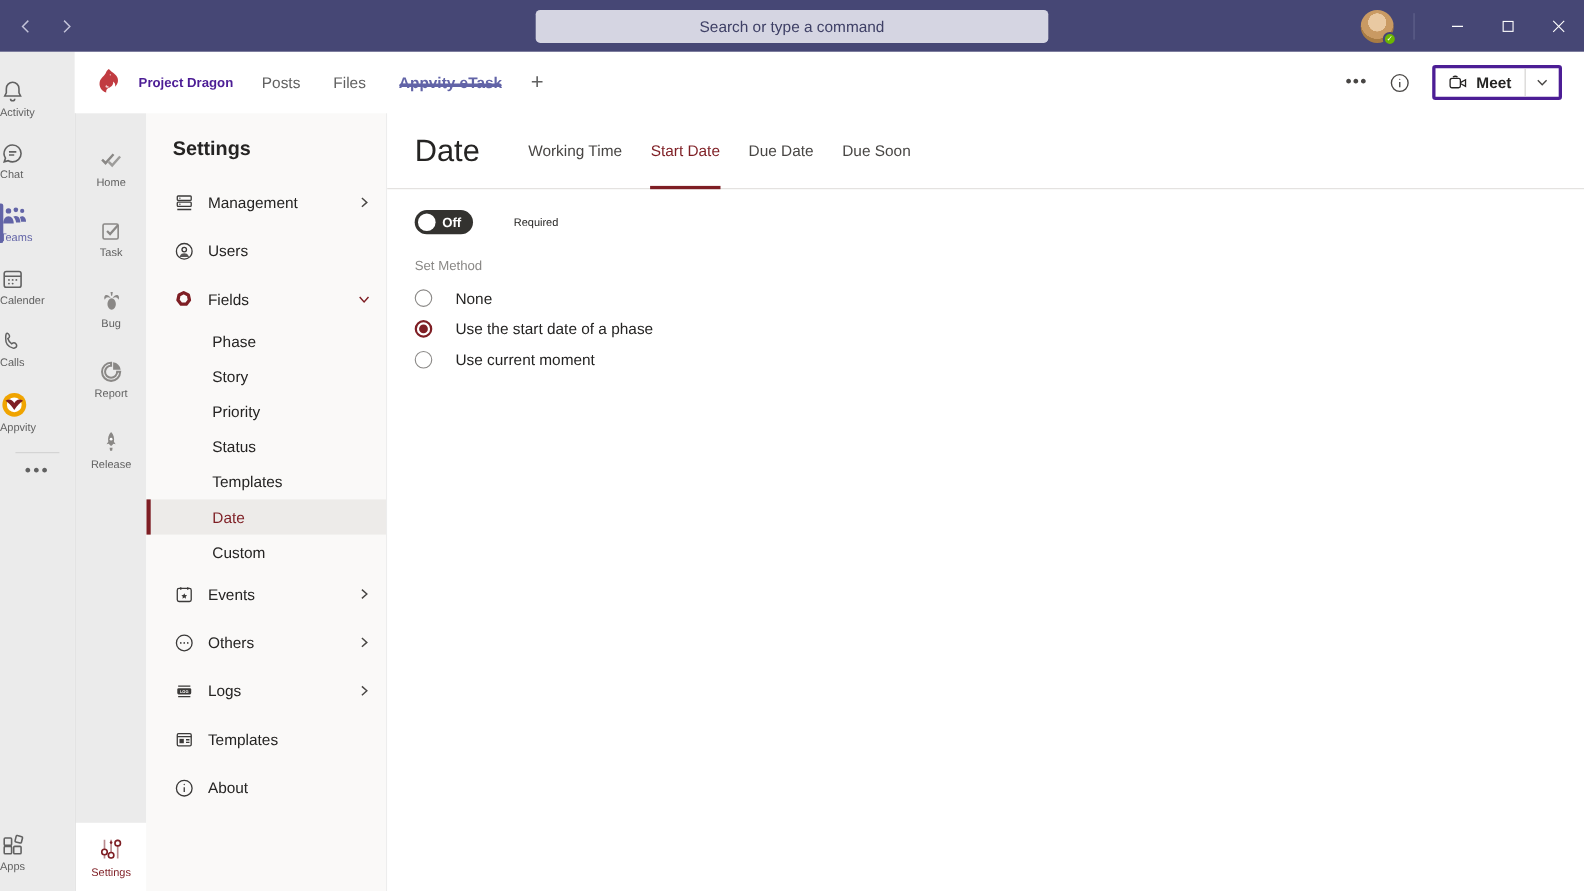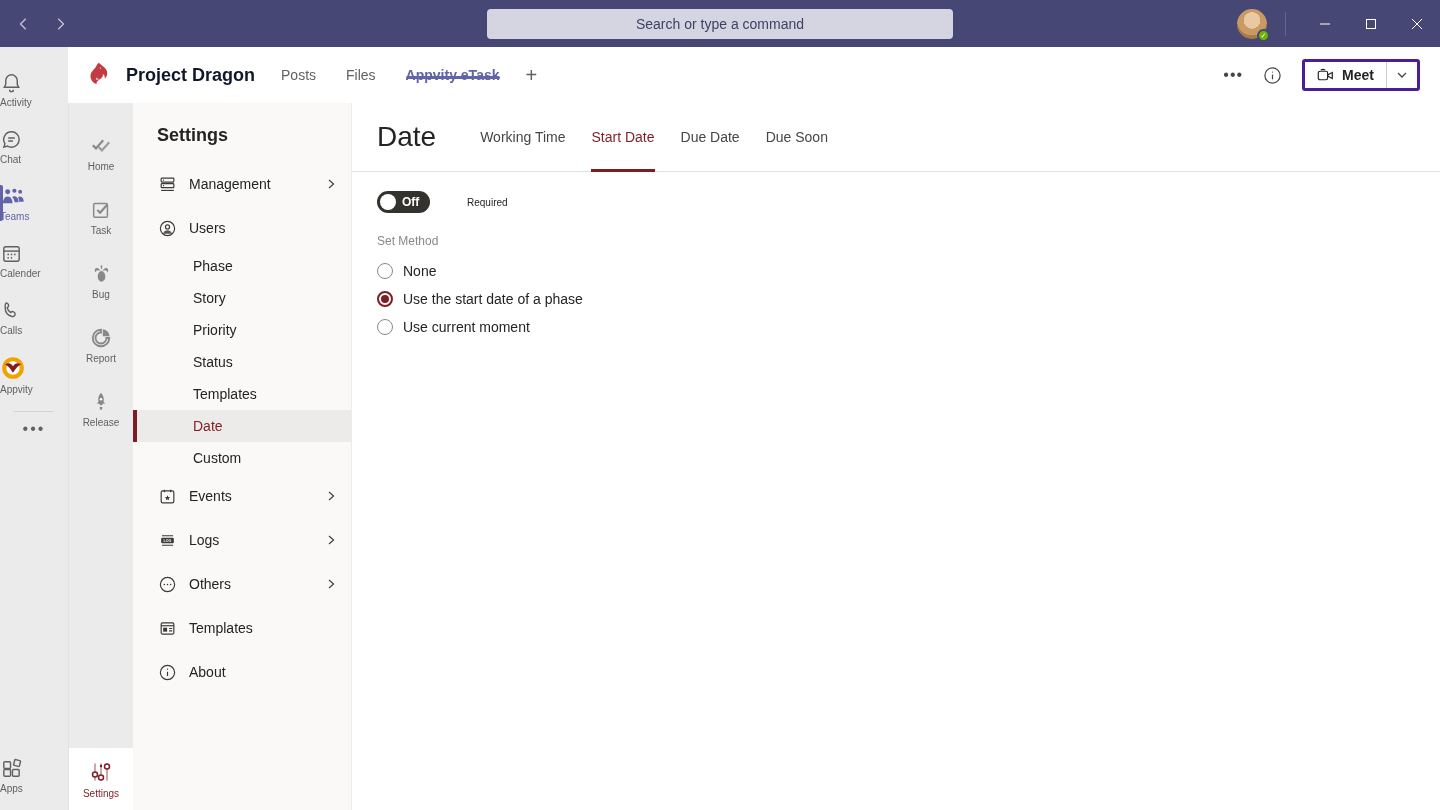--- a/index.html
+++ b/index.html
@@ -37,21 +37,21 @@
   .rail-divider { width:40px; height:1px; background:#d2d2d2; margin:8px 0; }
   .rail-more { color:#616161; font-size:16px; letter-spacing:2px; cursor:pointer; height:28px; }
   .rail-bottom { margin-top:auto; margin-bottom:6px; }
 
   
   .right-col { flex:1; display:flex; flex-direction:column; min-width:0; }
 
   
   .chan-header { height:56px; background:#fff; display:flex; align-items:center; padding:0 20px 0 16px; flex-shrink:0; }
   .dragon-logo { width:30px; height:30px; flex-shrink:0; }
-  .team-name { font-size:18px; font-weight:700; color:#0f172a; margin:0 26px 0 12px; white-space:nowrap; }
+  .team-name { font-size:12px; font-weight:700; color:#4c1d95; margin:0 26px 0 12px; white-space:nowrap; }
   .chan-tabs { display:flex; height:100%; align-items:center; gap:30px; }
   .chan-tab { display:flex; align-items:center; font-size:14px; color:#616161; cursor:pointer; position:relative; }
   .chan-tab.sel { color:#6264a7; font-weight:600; }
   .chan-tab .underline { position:absolute; bottom:4px; left:0; right:0; height:3px; background:#6264a7; border-radius:2px; }
   .add-tab { margin-left:26px; color:#616161; font-size:20px; font-weight:300; cursor:pointer; }
   .chan-right { margin-left:auto; display:flex; align-items:center; gap:20px; }
   .more-dots { color:#484644; font-size:16px; letter-spacing:1px; cursor:pointer; }
   .info-btn { color:#484644; cursor:pointer; display:flex; }
   .meet-btn { display:flex; align-items:stretch; height:32px; border:3px solid #4c1d95; border-radius:3px; background:#fff; overflow:hidden; cursor:pointer; }
   .meet-main { display:flex; align-items:center; gap:8px; padding:0 12px; font-size:14px; font-weight:600; color:#252423; }
@@ -91,21 +91,21 @@
   .toggle-knob { width:16px; height:16px; border-radius:50%; background:#fff; margin-left:3px; }
   .toggle-text { color:#fff; font-size:12px; font-weight:600; margin-left:6px; }
   .toggle-label { font-size:10px; color:#252423;margin-left:24px; }
   .set-method { margin-top:21px; }
   .sm-label { font-size:12px; color:#8a8886; margin-bottom:9px; }
   .radio-row { display:flex; align-items:center; gap:10px; height:28px; cursor:pointer; }
   .radio { width:16px; height:16px; border-radius:50%; border:1px solid #8a8886; background:#fff; flex-shrink:0;
     display:flex; align-items:center; justify-content:center; }
   .radio.sel { border:2px solid #7e1e24; }
   .radio.sel .dot { width:8px; height:8px; border-radius:50%; background:#7e1e24; }
-  .radio-label { font-size:14px; color:#252423; }
+  .radio-label { font-size:14px; color:#252423;margin-left:11px; }
 </style>
 </head>
 <body>
 
 <div class="topbar">
   <div class="nav-arrows">
     <div class="nav-arrow">
       <svg width="14" height="14" viewBox="0 0 16 16" fill="none" stroke="currentColor" stroke-width="1.5">
           <path d="M10 2 L4 8 L10 14"></path>
         </svg>
@@ -342,20 +342,33 @@
           <span class="s-icon">
             <svg width="19" height="19" viewBox="0 0 24 24" fill="none" stroke="currentColor" stroke-width="1.5">
                 <circle cx="12" cy="12" r="9"></circle>
                 <circle cx="12" cy="10" r="2.6"></circle>
                 <path d="M6.5 18.5 c1-3 3-4.2 5.5-4.2 s4.5 1.2 5.5 4.2" fill="currentColor" stroke="none" opacity=".85"></path>
               </svg>
           </span>
           <span>Users</span>
         </div>
 
+        <div class="snav-item fields-row">
+          <span class="s-icon" style="color:#7e1e24">
+            <svg width="18" height="18" viewBox="0 0 24 24" fill="none" stroke="#7e1e24" stroke-width="4">
+                <path d="M12 4 l5.6 2.9 1.4 6.1 -3.9 5 h-6.2 l-3.9-5 1.4-6.1z" stroke-linejoin="round"></path>
+              </svg>
+          </span>
+          <span>Fields</span>
+          <span class="chev" style="color:#7e1e24">
+            <svg width="12" height="12" viewBox="0 0 12 12" fill="none" stroke="currentColor" stroke-width="1.3">
+                <path d="M2 4 L6 8.5 L10 4"></path>
+              </svg>
+          </span>
+        </div>
 
         <div class="snav-sub">
           <span>Phase</span>
         </div>
         <div class="snav-sub">
           <span>Story</span>
         </div>
         <div class="snav-sub">
           <span>Priority</span>
         </div>
@@ -374,36 +387,20 @@
 
         <div class="snav-item">
           <span class="s-icon">
             <svg width="19" height="19" viewBox="0 0 24 24" fill="none" stroke="currentColor" stroke-width="1.5">
                 <rect x="4" y="5" width="16" height="15" rx="2"></rect>
                 <path d="M8 3.5 v3 M16 3.5 v3"></path>
                 <path d="M12 10.5 l1 2.1 2.3.2 -1.7 1.6 .5 2.3 -2.1-1.2 -2.1 1.2 .5-2.3 -1.7-1.6 2.3-.2z" fill="currentColor" stroke="none"></path>
               </svg>
           </span>
           <span>Events</span>
-          <span class="chev">
-            <svg width="12" height="12" viewBox="0 0 12 12" fill="none" stroke="currentColor" stroke-width="1.3">
-                <path d="M4 2 L8.5 6 L4 10"></path>
-              </svg>
-          </span>
-        </div>
-
-        <div class="snav-item">
-          <span class="s-icon">
-            <svg width="19" height="19" viewBox="0 0 24 24">
-                <path d="M5 6 h14 M5 18 h14" stroke="currentColor" stroke-width="1.5" fill="none"></path>
-                <rect x="4" y="8.5" width="16" height="7" rx="1.5" fill="currentColor"></rect>
-                <text x="12" y="14" text-anchor="middle" font-size="4.6" fill="#faf9f8" font-family="inherit" font-weight="bold">LOG</text>
-              </svg>
-          </span>
-          <span>Logs</span>
           <span class="chev">
             <svg width="12" height="12" viewBox="0 0 12 12" fill="none" stroke="currentColor" stroke-width="1.3">
                 <path d="M4 2 L8.5 6 L4 10"></path>
               </svg>
           </span>
         </div>
 
         <div class="snav-item">
           <span class="s-icon">
             <svg width="19" height="19" viewBox="0 0 24 24" fill="none" stroke="currentColor" stroke-width="1.5">
@@ -418,20 +415,36 @@
           <span>Others</span>
           <span class="chev">
             <svg width="12" height="12" viewBox="0 0 12 12" fill="none" stroke="currentColor" stroke-width="1.3">
                 <path d="M4 2 L8.5 6 L4 10"></path>
               </svg>
           </span>
         </div>
 
         <div class="snav-item">
           <span class="s-icon">
+            <svg width="19" height="19" viewBox="0 0 24 24">
+                <path d="M5 6 h14 M5 18 h14" stroke="currentColor" stroke-width="1.5" fill="none"></path>
+                <rect x="4" y="8.5" width="16" height="7" rx="1.5" fill="currentColor"></rect>
+                <text x="12" y="14" text-anchor="middle" font-size="4.6" fill="#faf9f8" font-family="inherit" font-weight="bold">LOG</text>
+              </svg>
+          </span>
+          <span>Logs</span>
+          <span class="chev">
+            <svg width="12" height="12" viewBox="0 0 12 12" fill="none" stroke="currentColor" stroke-width="1.3">
+                <path d="M4 2 L8.5 6 L4 10"></path>
+              </svg>
+          </span>
+        </div>
+
+        <div class="snav-item">
+          <span class="s-icon">
             <svg width="19" height="19" viewBox="0 0 24 24" fill="none" stroke="currentColor" stroke-width="1.5">
                 <rect x="4" y="5" width="16" height="14" rx="1.5"></rect>
                 <path d="M4 8.5 h16"></path>
                 <rect x="6.5" y="11" width="5" height="5" fill="currentColor" stroke="none"></rect>
                 <path d="M14 12 h4 M14 15 h4"></path>
               </svg>
           </span>
           <span>Templates</span>
         </div>
 

